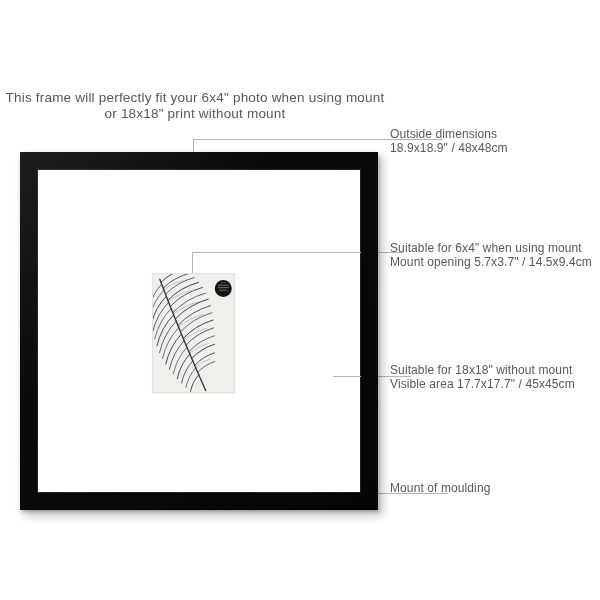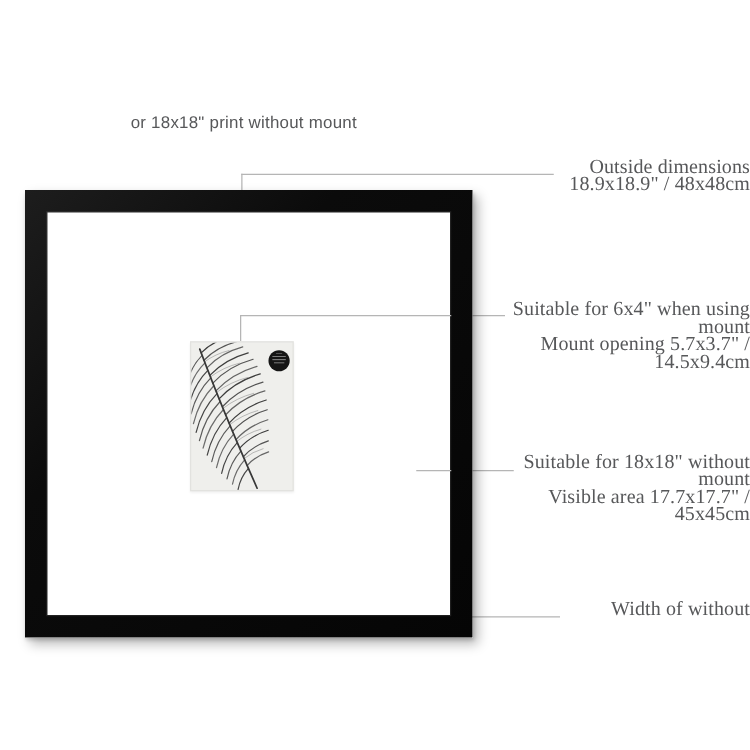--- a/index.html
+++ b/index.html
@@ -26,30 +26,31 @@
     position:absolute;left:152px;top:273px;width:83px;height:120px;
     background:#efefec;border:1px solid #e2e2df;box-sizing:border-box;
     z-index:4;overflow:hidden;box-shadow:0 1px 2px rgba(0,0,0,.06);
   }
   .photo svg{display:block;width:100%;height:100%;}
   .leader{position:absolute;background:#b5b5b5;}
   .leader.h{height:1px;}
   .leader.v{width:1px;}
   .z1{z-index:1}.z3{z-index:3}
   .callout{
-    position:absolute;left:390px;width:210px;text-align:right;
-    color:#57585a;font-size:16px;line-height:14px;letter-spacing:.1px;z-index:5;font-family:Liberation Serif, serif;
+    position:absolute;left:390px;width:210px;text-align:left;
+    color:#57585a;font-size:12px;line-height:14px;letter-spacing:.1px;z-index:5;
   }
 </style>
 </head>
 <body>
 
 <div>
 
   <div class="title">
+    <div>This frame will perfectly fit your 6x4" photo when using mount</div>
     <div>or 18x18" print without mount</div>
   </div>
 
   <div class="leader v z1" style="left:193px;top:139px;height:14px;"></div>
   <div class="leader h z1" style="left:193px;top:139px;width:250px;"></div>
   <div class="leader h z1" style="left:378px;top:252px;width:26px;"></div>
   <div class="leader h z1" style="left:378px;top:376px;width:33px;"></div>
   <div class="leader h z1" style="left:371px;top:493px;width:77px;"></div>
 
   <div class="frame">
@@ -116,16 +117,16 @@
   </div>
   <div class="callout" style="top:241px">
     <div>Suitable for 6x4" when using mount</div>
     <div>Mount opening 5.7x3.7" / 14.5x9.4cm</div>
   </div>
   <div class="callout" style="top:363px">
     <div>Suitable for 18x18" without mount</div>
     <div>Visible area 17.7x17.7" / 45x45cm</div>
   </div>
   <div class="callout" style="top:481px">
-    <div>Width of without</div>
+    <div>Mount of moulding</div>
   </div>
 
 </div>
 
 </body></html>

